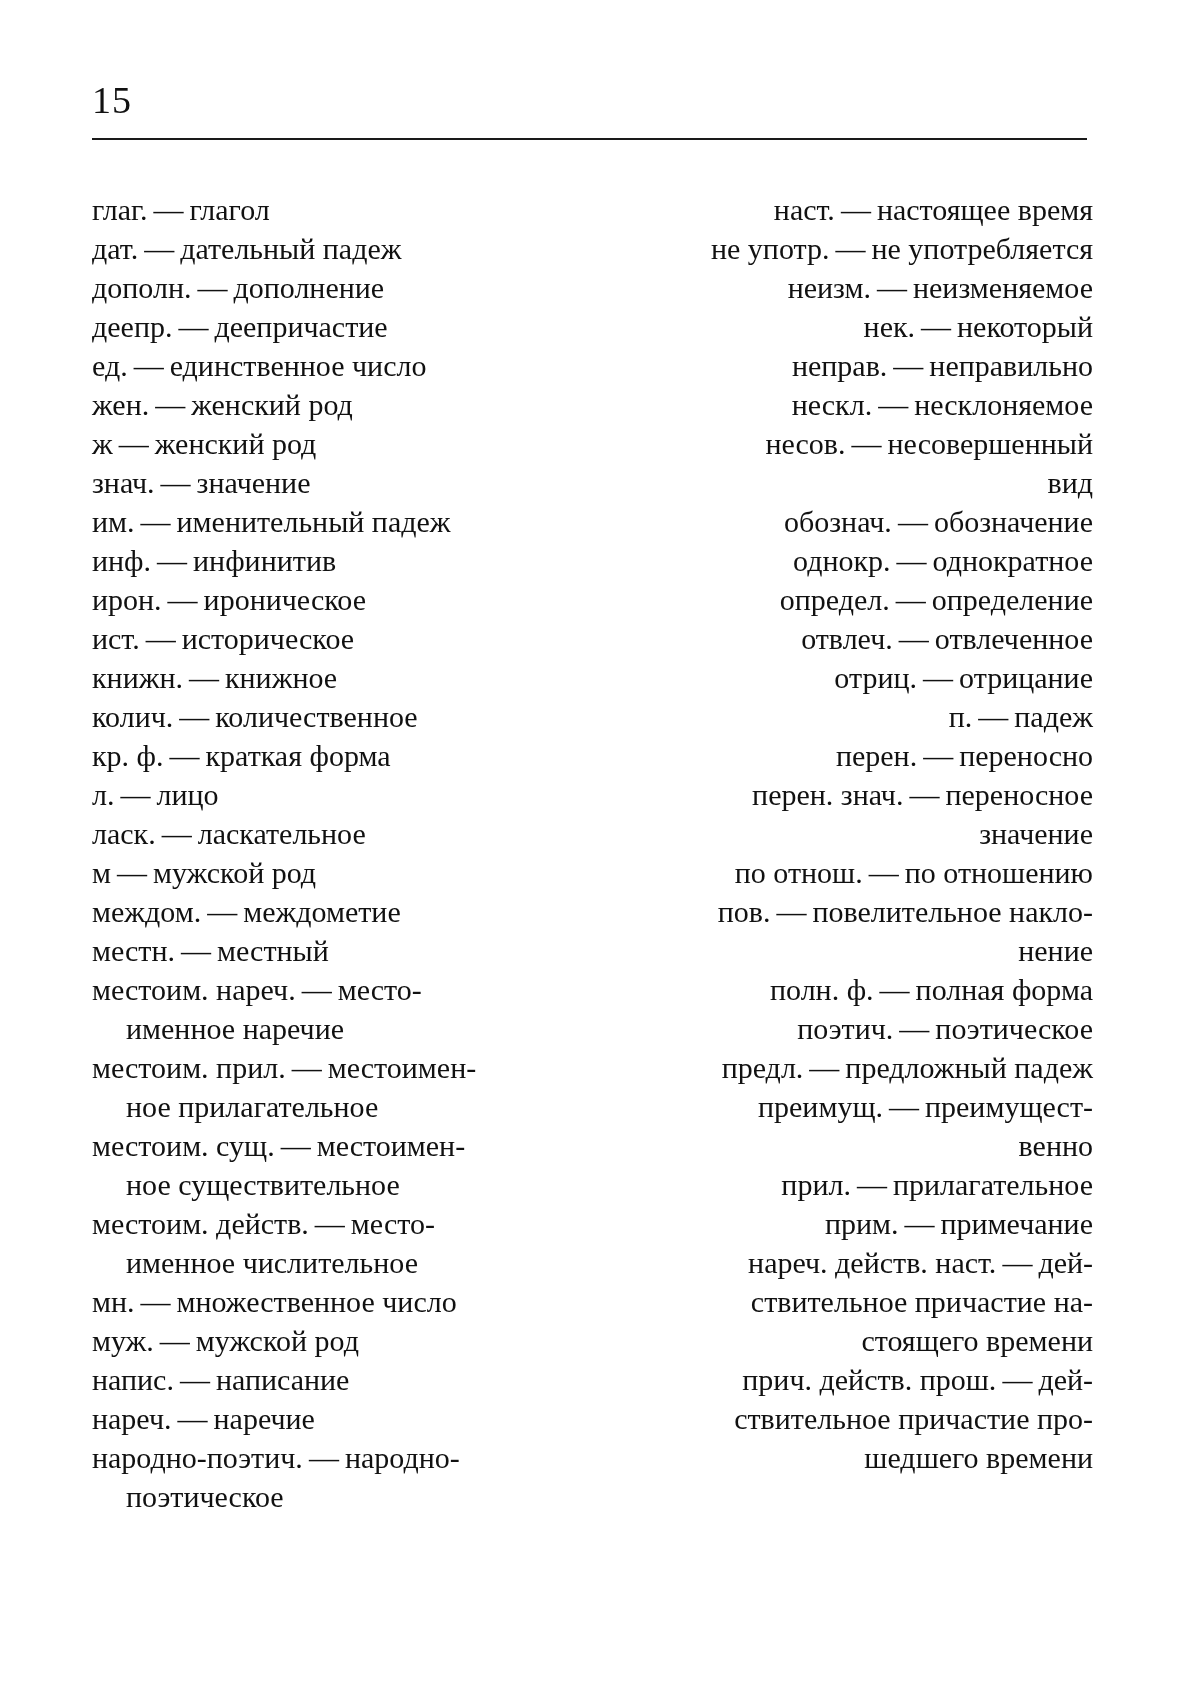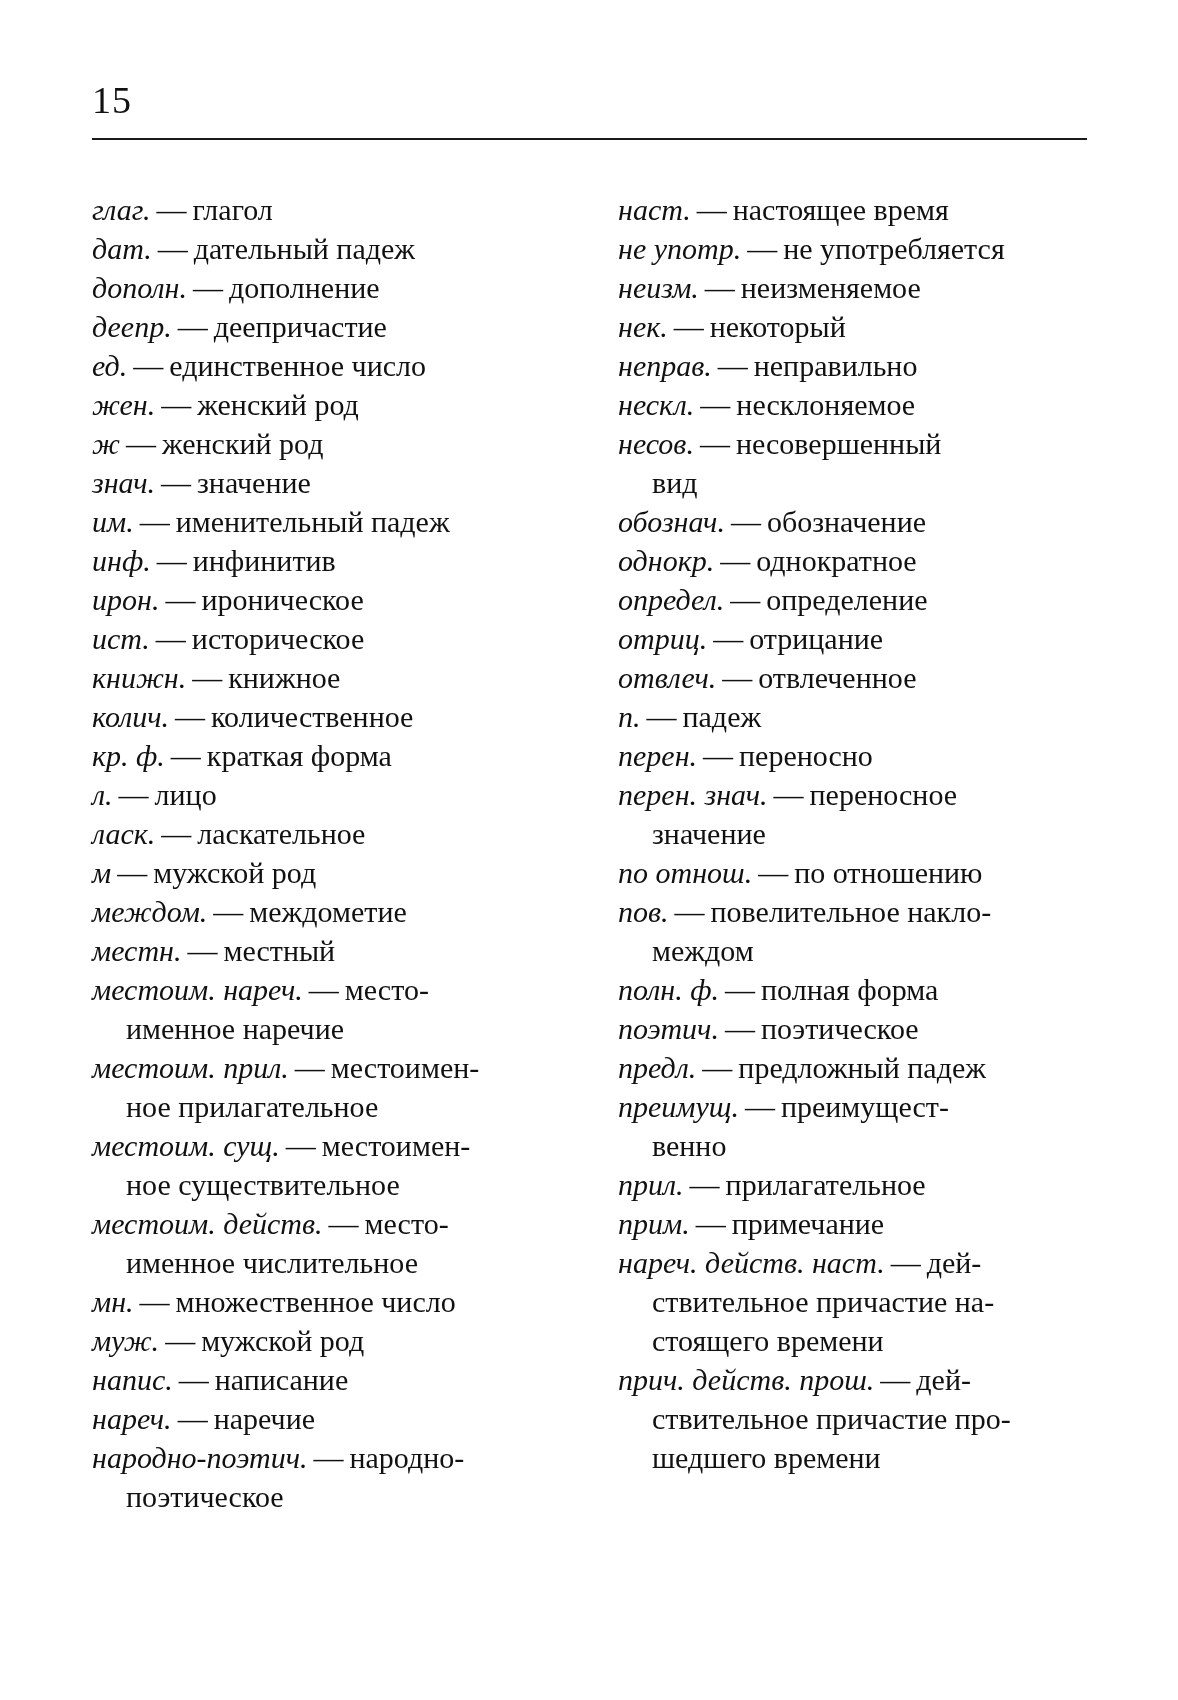--- a/index.html
+++ b/index.html
@@ -11,23 +11,23 @@
   .page-number {
     position: absolute; left: 92px; top: 78px;
     font-size: 38px; letter-spacing: 1px; text-align: right;
   }
   .rule {
     position: absolute; left: 92px; top: 138px; width: 995px; height: 2px;
     background: #1a1a1a;
   }
   .col { position: absolute; top: 190px; font-size: 30px; line-height: 39px; }
   .col.left { left: 92px; width: 470px; }
-  .col.right { left: 618px; width: 475px; }
+  .col.right { left: 618px; width: 475px; text-align: right; }
   .entry { display: block; }
-  .abbr { font-style: italic; }
+  .abbr { }
   .dash { padding: 0 6px; }
   .cont { padding-left: 34px; }
 </style>
 </head>
 <body>
 
 <div class="page-number">15</div>
 <div class="rule"></div>
 
 <div class="col left" id="leftcol">
@@ -71,29 +71,29 @@
     <div class="entry"><span class="abbr">не употр.</span><span class="dash">—</span><span>не употребляется</span></div>
     <div class="entry"><span class="abbr">неизм.</span><span class="dash">—</span><span>неизменяемое</span></div>
     <div class="entry"><span class="abbr">нек.</span><span class="dash">—</span><span>некоторый</span></div>
     <div class="entry"><span class="abbr">неправ.</span><span class="dash">—</span><span>неправильно</span></div>
     <div class="entry"><span class="abbr">нескл.</span><span class="dash">—</span><span>несклоняемое</span></div>
     <div class="entry"><span class="abbr">несов.</span><span class="dash">—</span><span>несовершенный</span></div>
     <div class="entry cont">вид</div>
     <div class="entry"><span class="abbr">обознач.</span><span class="dash">—</span><span>обозначение</span></div>
     <div class="entry"><span class="abbr">однокр.</span><span class="dash">—</span><span>однократное</span></div>
     <div class="entry"><span class="abbr">определ.</span><span class="dash">—</span><span>определение</span></div>
+    <div class="entry"><span class="abbr">отвлеч.</span><span class="dash">—</span><span>отвлеченное</span></div>
     <div class="entry"><span class="abbr">отриц.</span><span class="dash">—</span><span>отрицание</span></div>
-    <div class="entry"><span class="abbr">отвлеч.</span><span class="dash">—</span><span>отвлеченное</span></div>
     <div class="entry"><span class="abbr">п.</span><span class="dash">—</span><span>падеж</span></div>
     <div class="entry"><span class="abbr">перен.</span><span class="dash">—</span><span>переносно</span></div>
     <div class="entry"><span class="abbr">перен. знач.</span><span class="dash">—</span><span>переносное</span></div>
     <div class="entry cont">значение</div>
     <div class="entry"><span class="abbr">по отнош.</span><span class="dash">—</span><span>по отношению</span></div>
     <div class="entry"><span class="abbr">пов.</span><span class="dash">—</span><span>повелительное накло-</span></div>
-    <div class="entry cont">междом</div>
+    <div class="entry cont">нение</div>
     <div class="entry"><span class="abbr">полн. ф.</span><span class="dash">—</span><span>полная форма</span></div>
     <div class="entry"><span class="abbr">поэтич.</span><span class="dash">—</span><span>поэтическое</span></div>
     <div class="entry"><span class="abbr">предл.</span><span class="dash">—</span><span>предложный падеж</span></div>
     <div class="entry"><span class="abbr">преимущ.</span><span class="dash">—</span><span>преимущест-</span></div>
     <div class="entry cont">венно</div>
     <div class="entry"><span class="abbr">прил.</span><span class="dash">—</span><span>прилагательное</span></div>
     <div class="entry"><span class="abbr">прим.</span><span class="dash">—</span><span>примечание</span></div>
     <div class="entry"><span class="abbr">нареч. действ. наст.</span><span class="dash">—</span><span>дей-</span></div>
     <div class="entry cont">ствительное причастие на-</div>
     <div class="entry cont">стоящего времени</div>

